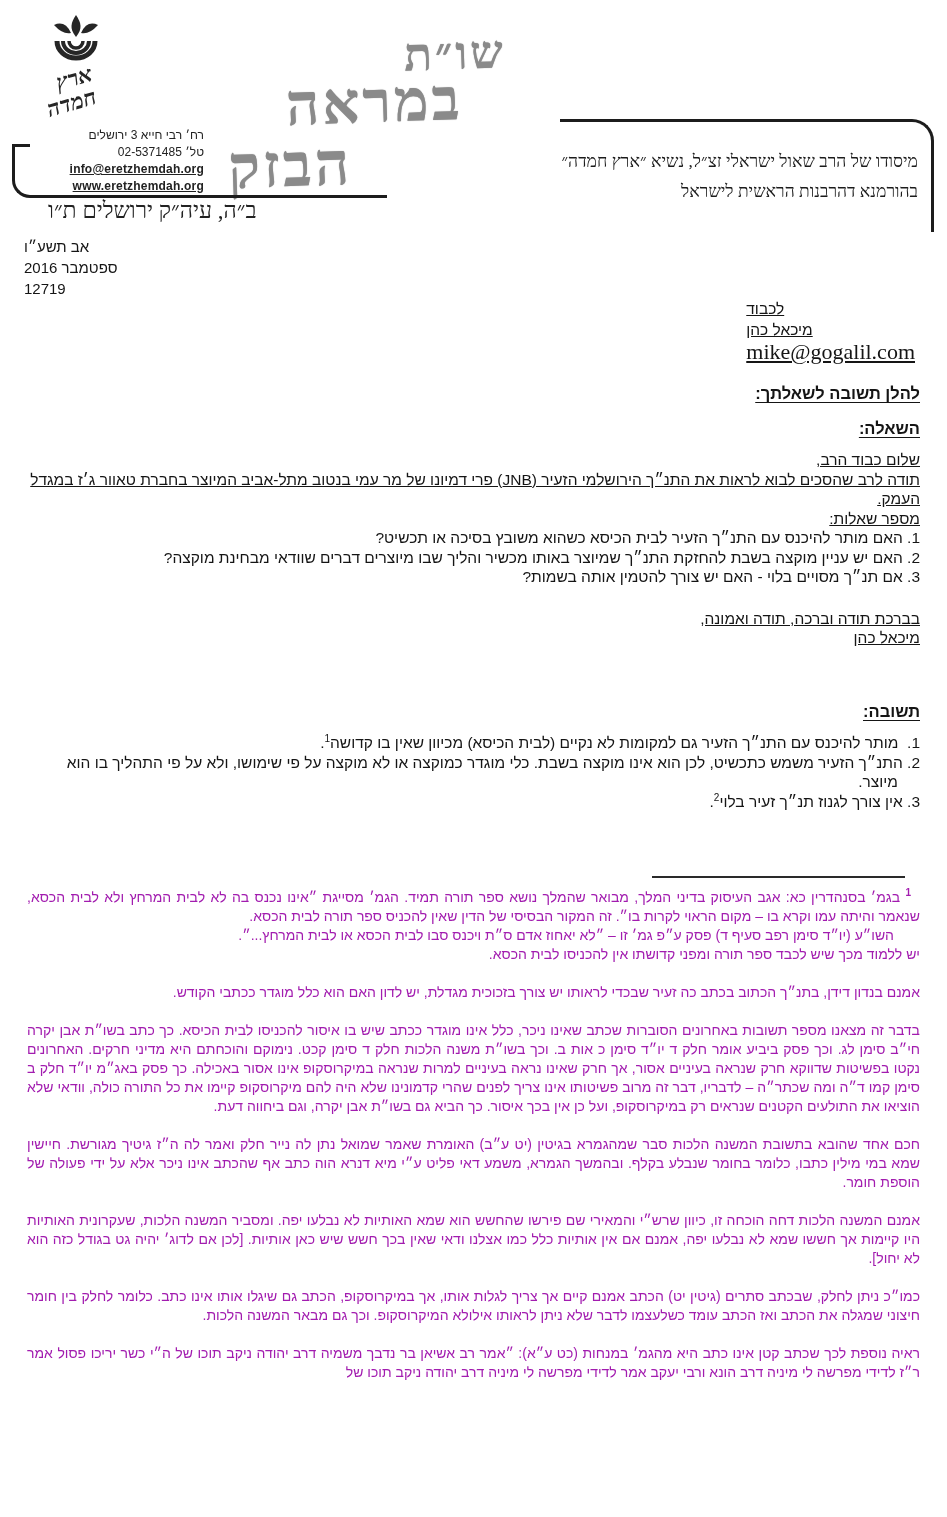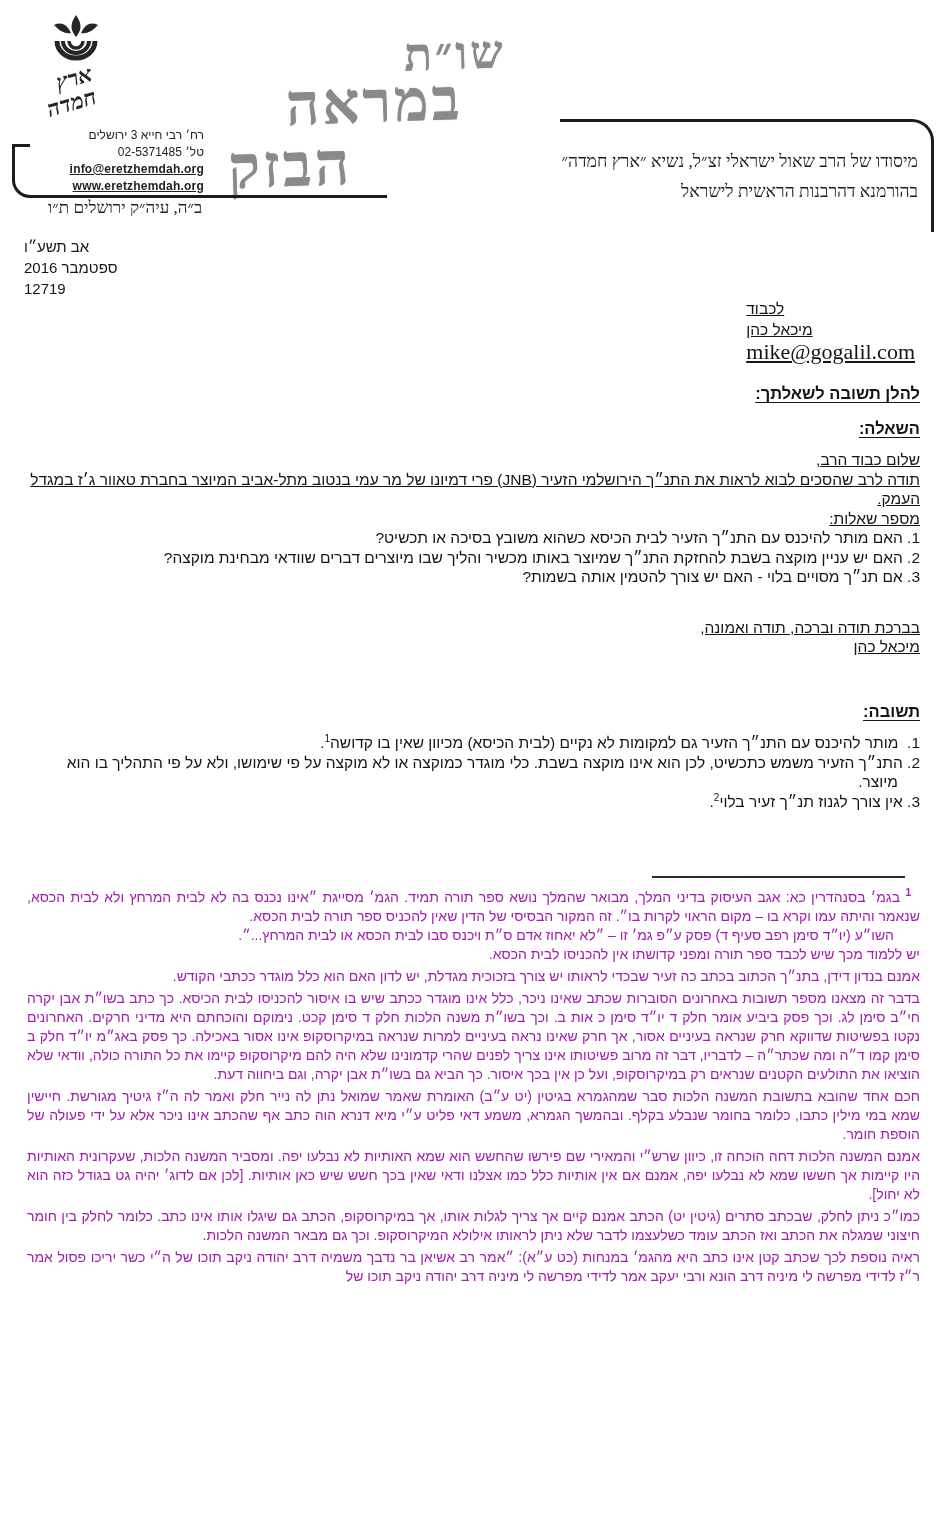--- a/index.html
+++ b/index.html
@@ -16,21 +16,21 @@
   }
   .contact .link{text-decoration:underline;font-weight:bold;letter-spacing:.2px;direction:ltr;display:inline-block;}
   .left-bracket{
     position:absolute;left:12px;top:146px;width:372px;height:49px;
     border-left:3px solid #1c1c1c;border-bottom:3px solid #1c1c1c;
     border-bottom-left-radius:18px;
   }
   .left-bracket-stub{position:absolute;left:12px;top:144px;width:18px;height:3px;background:#1c1c1c;}
   .bh-line{
     position:absolute;left:48px;top:198px;direction:rtl;
-    font-family:"Liberation Serif",serif;font-size:17px;color:#222;
+    font-family:"Liberation Serif",serif;font-size:23px;color:#222;
   }
   .title-word{
     position:absolute;direction:rtl;font-family:"DejaVu Serif",serif;
     font-weight:bold;color:#8a8a8a;letter-spacing:3px;
     text-shadow:0 0 1px #9a9a9a;transform:rotate(-2deg);
   }
   .tw1{left:404px;top:26px;font-size:46px;}
   .tw2{left:286px;top:68px;font-size:58px;}
   .tw3{left:228px;top:130px;font-size:60px;}
   .right-bracket{
@@ -65,31 +65,31 @@
   .h-answer{top:702px;}
   
   .flowblock{
     position:absolute;right:27px;left:27px;direction:rtl;text-align:right;
     font-size:15.5px;line-height:19.5px;
   }
   .q-block{top:450px;}
   .a-block{top:733px;}
   .p0{margin:0;text-decoration:underline;}
   .list-item{margin:0;padding-right:22px;text-indent:-22px;}
-  .closing{margin-top:31px;}
+  .closing{margin-top:22px;}
   sup.fnref{font-size:10px;line-height:0;}
   
   .fn-rule{position:absolute;top:876px;right:42px;width:253px;height:2px;background:#2a2a2a;}
   .footnotes{
     position:absolute;right:27px;left:27px;top:888px;direction:rtl;
     text-align:justify;font-family:Liberation Sans, sans-serif;
     font-size:14px;line-height:19px;color:#a21caf;
   }
   .fn-p{margin:0;}
-  .fn-gap{margin-top:3px;}
+  .fn-gap{margin-top:19px;}
   .fn-first{text-indent:9px;}
   .fn-indent{text-indent:26px;}
   .footnotes sup{font-size:10px;font-weight:bold;line-height:0;}
 </style>
 </head>
 <body>
 
 <div class="page">
 
   <div class="logo">

